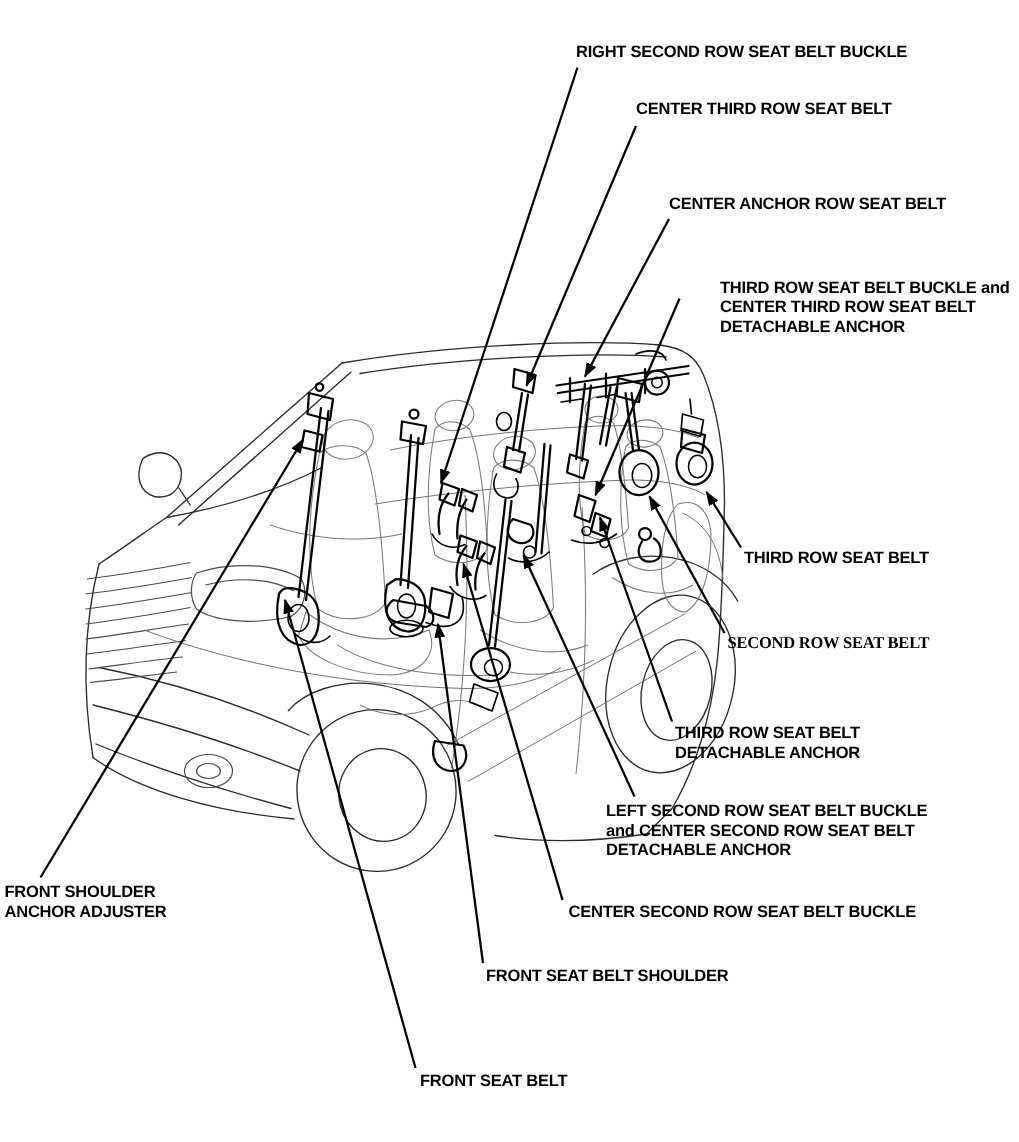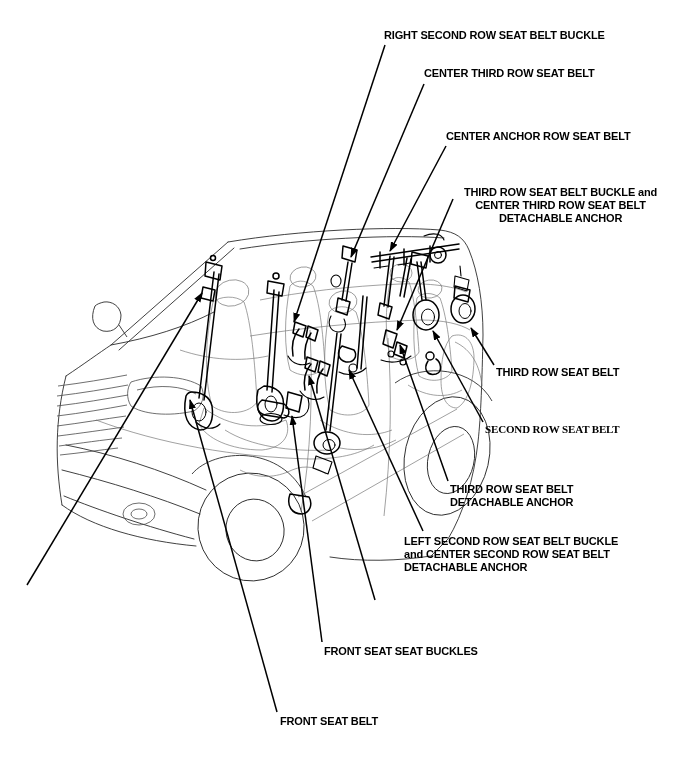--- a/index.html
+++ b/index.html
@@ -253,26 +253,29 @@
         <line x1="322" y1="642" x2="292" y2="416" marker-end="url(#arrow)"></line>
         <line x1="277" y1="712" x2="190" y2="400" marker-end="url(#arrow)"></line>
         <line x1="27" y1="585" x2="202" y2="293" marker-end="url(#arrow)"></line>
       </g>
   </svg>
 
   <div id="callout-layer">
       <div class="callout" style="left: 384px; top: 29px;">RIGHT SECOND ROW SEAT BELT BUCKLE</div>
       <div class="callout" style="left: 424px; top: 67px;">CENTER THIRD ROW SEAT BELT</div>
       <div class="callout" style="left: 446px; top: 130px;">CENTER ANCHOR ROW SEAT BELT</div>
-      <div class="callout" style="left: 464px; top: 186px; text-align: center;">THIRD ROW SEAT BELT BUCKLE and
+      <div class="callout" style="left: 480px; top: 186px;">THIRD ROW SEAT BELT BUCKLE and
 CENTER THIRD ROW SEAT BELT
 DETACHABLE ANCHOR</div>
       <div class="callout" style="left: 496px; top: 366px;">THIRD ROW SEAT BELT</div>
       <div class="callout" style="left: 485px; top: 423px; font-family: Liberation Serif, serif;">SECOND ROW SEAT BELT</div>
       <div class="callout" style="left: 450px; top: 483px;">THIRD ROW SEAT BELT
 DETACHABLE ANCHOR</div>
       <div class="callout" style="left: 404px; top: 535px;">LEFT SECOND ROW SEAT BELT BUCKLE
 and CENTER SECOND ROW SEAT BELT
 DETACHABLE ANCHOR</div>
-      <div class="callout" style="left: 324px; top: 645px;">FRONT SEAT SEAT BUCKLES</div>
+      <div class="callout" style="left: 379px; top: 602px;">CENTER SECOND ROW SEAT BELT BUCKLE</div>
+      <div class="callout" style="left: 324px; top: 645px;">FRONT SEAT BELT SHOULDER</div>
       <div class="callout" style="left: 280px; top: 715px; text-align: center;">FRONT SEAT BELT</div>
+      <div class="callout" style="left: 3px; top: 589px;">FRONT SHOULDER
+ANCHOR ADJUSTER</div>
     </div>
 </div>
 
 </body></html>

